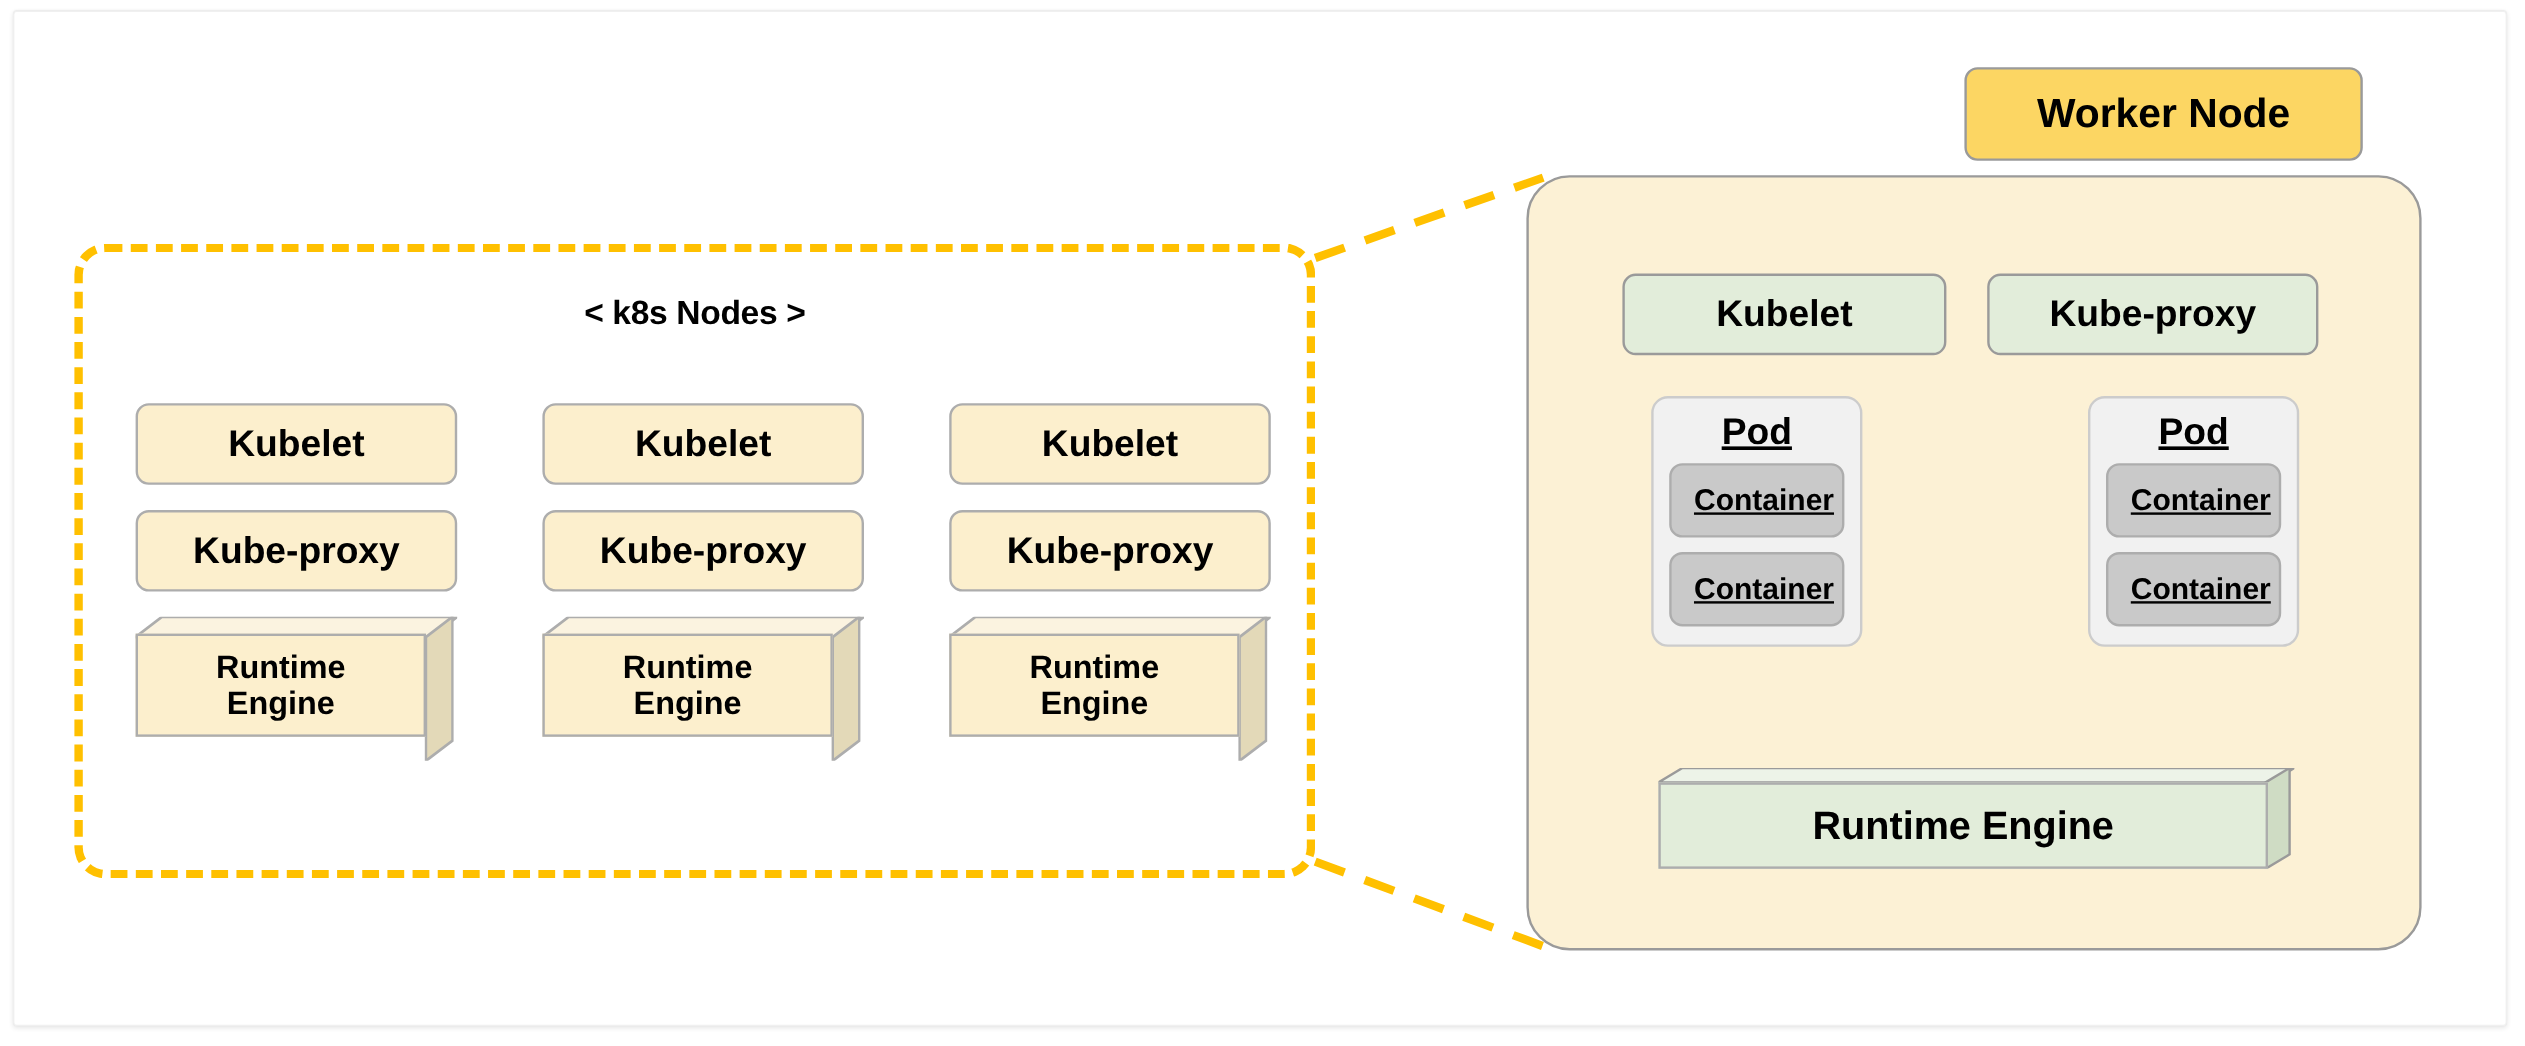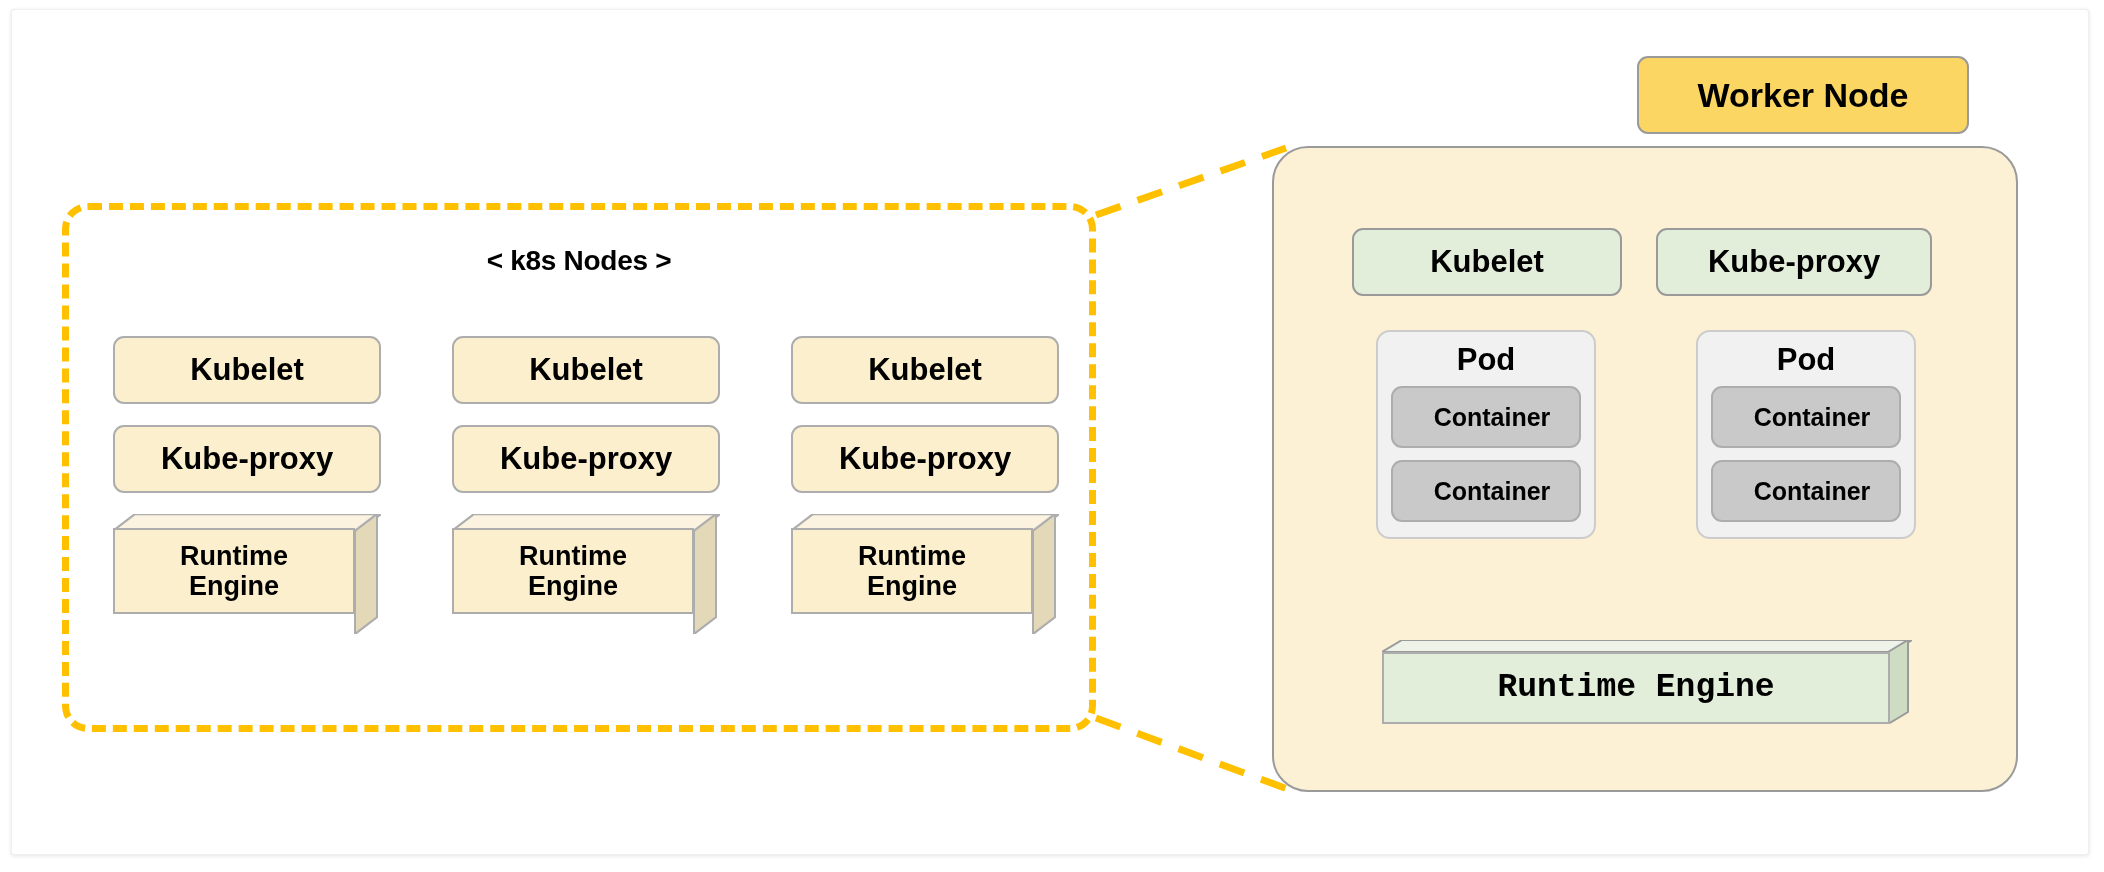--- a/index.html
+++ b/index.html
@@ -210,26 +210,27 @@
   .wp-row-pods {
     position: absolute;
     left: 102px;
     top: 182px;
     width: 540px;
     display: flex;
     justify-content: space-between;
   }
 
   .pod {
-    width: 220px;
+    width: 176px;
     background: #F1F1F1;
     border: 2px solid #CCCCCC;
     border-radius: 14px;
     box-sizing: border-box;
     padding: 10px 13px 15px 13px;
+    text-decoration: underline;
   }
   .pod-label {
     text-align: center;
     font-size: 31px;
     font-weight: bold;
     color: #000000;
     margin-bottom: 8px;
   }
   .container-box {
     height: 62px;
@@ -344,21 +345,21 @@
       </div>
 
       <div class="pod">
         <div class="pod-label">Pod</div>
         <div class="container-box">Container</div>
         <div class="container-box">Container</div>
       </div>
 
     </div>
 
-    <div class="cube cube-green wp-runtime" style="width:530px;font-family:Liberation Mono, monospace;">
+    <div class="cube cube-green wp-runtime" style="width:530px;">
       <svg class="cube-top" viewBox="0 0 530 84" preserveAspectRatio="none" xmlns="http://www.w3.org/2000/svg">
         <polygon points="0,12 20,0 530,0 510,12" fill="#EDF3E8" stroke="#9A9A9A" stroke-width="2"></polygon>
         <polygon points="506,12 526,0 526,72 506,84" fill="#CFDCC4" stroke="#9A9A9A" stroke-width="2"></polygon>
       </svg>
       <div class="cube-face">Runtime Engine</div>
     </div>
 
   </div>
 
 </div>

